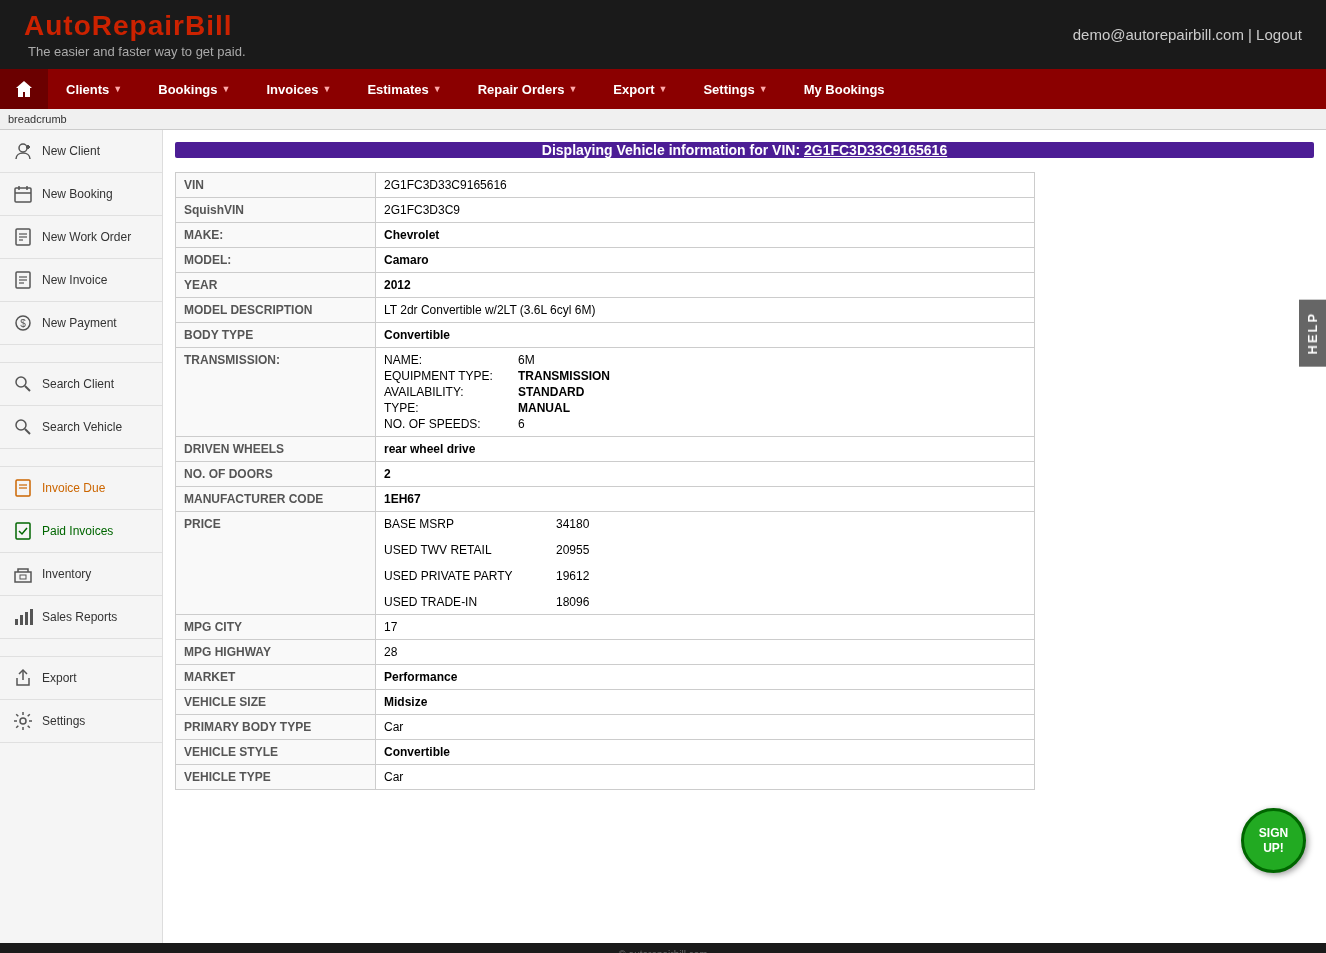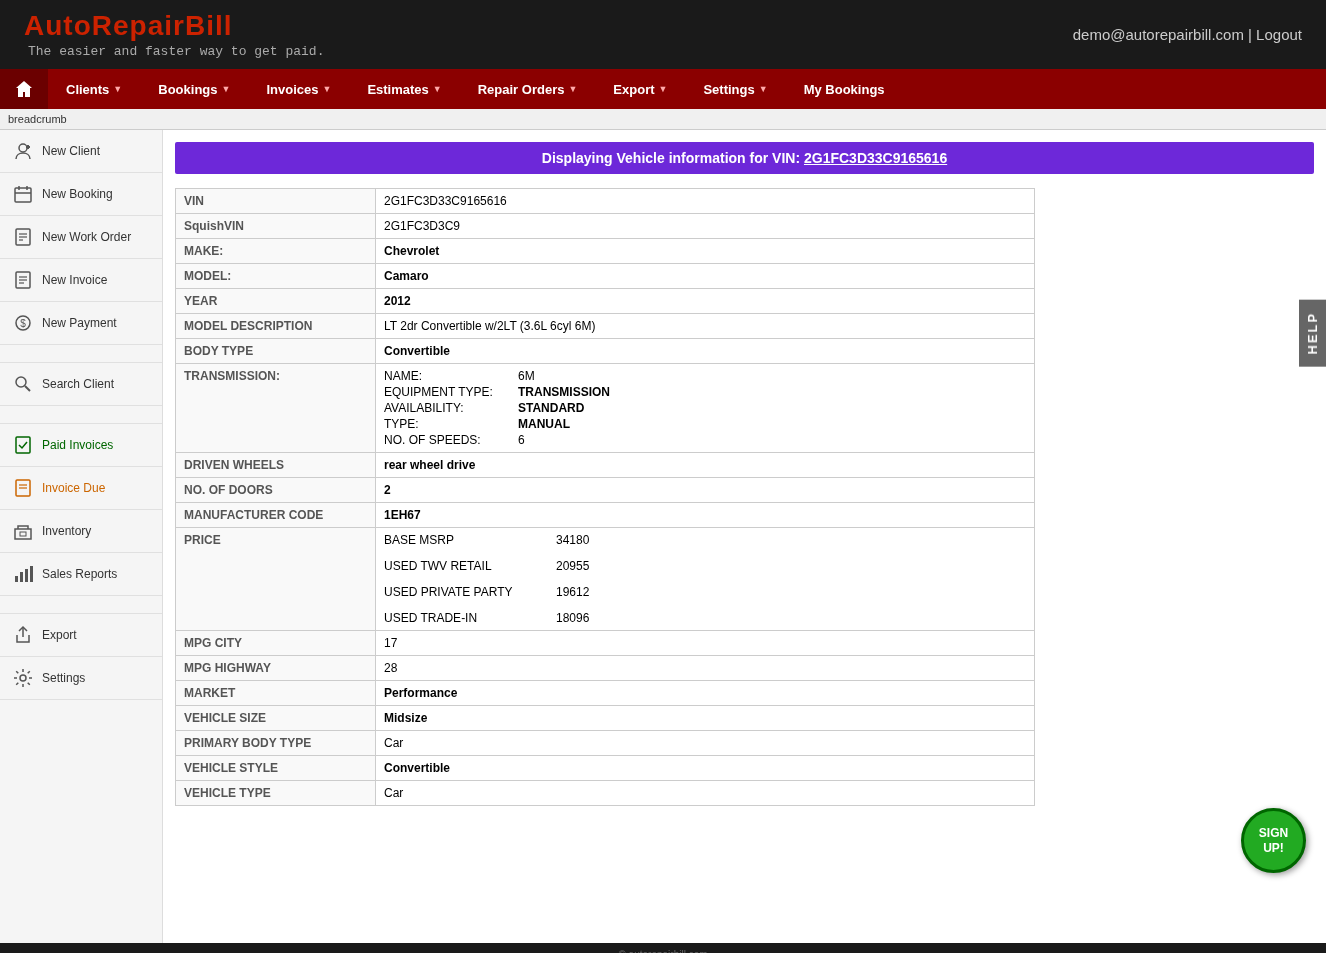--- a/index.html
+++ b/index.html
@@ -28,21 +28,21 @@
     .sidebar-icon { width: 22px; height: 22px; display: flex; align-items: center; justify-content: center; flex-shrink: 0; }
     .sidebar-divider { height: 18px; background: #f5f5f5; border-bottom: 1px solid #e0e0e0; }
     .sidebar-label { font-size: 12px; font-weight: normal; }
     .sidebar-label.invoice-due { color: #cc6600; }
     .sidebar-label.paid { color: #006600; }
 
     
     #main { flex: 1; padding: 12px; background: #fff; position: relative; }
 
     
-    #vin-banner { background: #6d28d9; color: #fff; text-align: center; padding: 8px; font-size: 14px; font-weight: bold; margin-bottom: 14px; border-radius: 2px; }
+    #vin-banner { background: #4c1d95; color: #fff; text-align: center; padding: 0; font-size: 14px; font-weight: bold; margin-bottom: 14px; border-radius: 2px; }
     #vin-banner .vin-highlight { color: #fff; text-decoration: underline; }
 
     
     #vehicle-table { width: 860px; border-collapse: collapse; border: 1px solid #ccc; }
     #vehicle-table td { border: 1px solid #ccc; padding: 5px 8px; vertical-align: top; }
     #vehicle-table td:first-child { width: 200px; background: #f9f9f9; color: #555; font-weight: bold; }
     #vehicle-table td:last-child { background: #fff; }
     .bold-val { font-weight: bold; }
     .transmission-detail { display: grid; grid-template-columns: 130px 1fr; gap: 2px 4px; }
     .price-detail { display: grid; grid-template-columns: 160px 80px; gap: 12px; }
@@ -60,21 +60,21 @@
     .icon-svg { width: 20px; height: 20px; }
   </style>
 </head>
 <body>
 
 <div id="header">
   <div>
     <div id="logo-text">
       <span>AutoRepair</span><span style="color:#cc2200">Bill</span>
     </div>
-    <div style="color:#aaa;font-size:13px;margin-top:2px;margin-left:4px;font-family:Liberation Mono, monospace;">The easier and faster way to get paid.</div>
+    <div style="color:#aaa;font-size:13px;margin-top:2px;margin-left:4px;">The easier and faster way to get paid.</div>
   </div>
   <div style="color:#ccc;font-size:15px;text-align:center;">demo@autorepairbill.com | Logout</div>
 </div>
 
 <div id="nav">
   <div class="nav-item home-item">
     <svg class="icon-svg" viewBox="0 0 20 20" fill="#fff">
         <path d="M10 2L2 9h2v9h5v-5h2v5h5V9h2L10 2z"></path>
       </svg>
   </div>
@@ -180,42 +180,51 @@
     <div class="sidebar-item">
       <div class="sidebar-icon">
         <svg width="20" height="20" viewBox="0 0 20 20">
             <circle cx="8" cy="8" r="5" fill="none" stroke="#555" stroke-width="1.5"></circle>
             <line x1="12" y1="12" x2="17" y2="17" stroke="#555" stroke-width="2"></line>
           </svg>
       </div>
       <span class="sidebar-label">Search Client</span>
     </div>
 
+    <div class="sidebar-item">
+      <div class="sidebar-icon">
+        <svg width="20" height="20" viewBox="0 0 20 20">
+            <circle cx="8" cy="8" r="5" fill="none" stroke="#555" stroke-width="1.5"></circle>
+            <line x1="12" y1="12" x2="17" y2="17" stroke="#555" stroke-width="2"></line>
+          </svg>
+      </div>
+      <span class="sidebar-label">Search Vehicle</span>
+    </div>
 
     <div class="sidebar-divider"></div>
-
-    <div class="sidebar-item">
-      <div class="sidebar-icon">
-        <svg width="20" height="20" viewBox="0 0 20 20">
-            <rect x="3" y="2" width="14" height="16" rx="1" fill="none" stroke="#006600" stroke-width="1.5"></rect>
-            <polyline points="6,10 9,13 14,7" fill="none" stroke="#006600" stroke-width="1.5"></polyline>
-          </svg>
-      </div>
-      <span class="sidebar-label paid">Paid Invoices</span>
-    </div>
 
     <div class="sidebar-item">
       <div class="sidebar-icon">
         <svg width="20" height="20" viewBox="0 0 20 20">
             <rect x="3" y="2" width="14" height="16" rx="1" fill="none" stroke="#cc6600" stroke-width="1.5"></rect>
             <line x1="6" y1="7" x2="14" y2="7" stroke="#cc6600" stroke-width="1.2"></line>
             <line x1="6" y1="10" x2="14" y2="10" stroke="#cc6600" stroke-width="1.2"></line>
           </svg>
       </div>
       <span class="sidebar-label invoice-due">Invoice Due</span>
+    </div>
+
+    <div class="sidebar-item">
+      <div class="sidebar-icon">
+        <svg width="20" height="20" viewBox="0 0 20 20">
+            <rect x="3" y="2" width="14" height="16" rx="1" fill="none" stroke="#006600" stroke-width="1.5"></rect>
+            <polyline points="6,10 9,13 14,7" fill="none" stroke="#006600" stroke-width="1.5"></polyline>
+          </svg>
+      </div>
+      <span class="sidebar-label paid">Paid Invoices</span>
     </div>
 
     <div class="sidebar-item">
       <div class="sidebar-icon">
         <svg width="20" height="20" viewBox="0 0 20 20">
             <rect x="2" y="8" width="16" height="10" fill="none" stroke="#555" stroke-width="1.5"></rect>
             <polyline points="5,8 5,5 15,5 15,8" fill="none" stroke="#555" stroke-width="1.5"></polyline>
             <rect x="7" y="11" width="6" height="4" fill="none" stroke="#555" stroke-width="1"></rect>
           </svg>
       </div>

